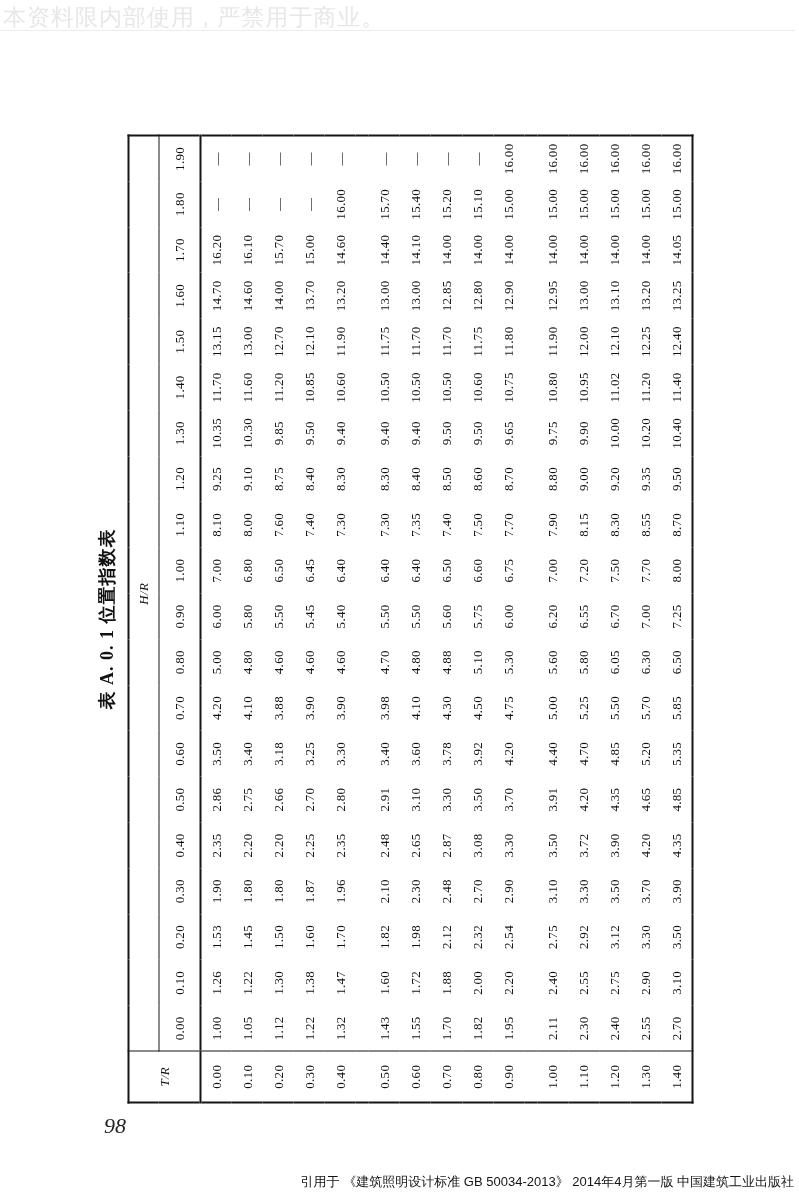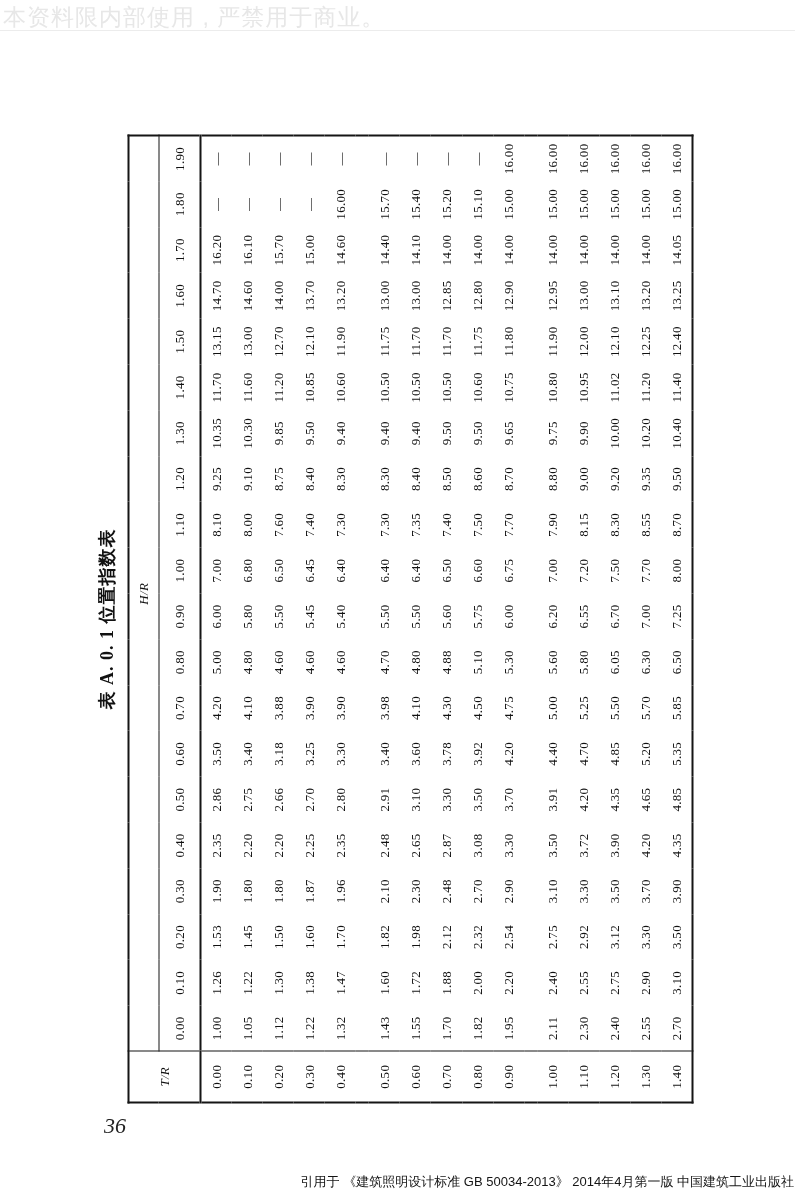--- a/index.html
+++ b/index.html
@@ -507,16 +507,16 @@
             <td>12.40</td>
             <td>13.25</td>
             <td>14.05</td>
             <td>15.00</td>
             <td>16.00</td>
           </tr>
         </tbody>
     </table>
   </div>
 
-  <div class="pagenum">36</div>
+  <div class="pagenum">98</div>
   <div class="citation">引用于 《建筑照明设计标准 GB 50034-2013》 2014年4月第一版 中国建筑工业出版社</div>
 
 </div>
 
 </body></html>

